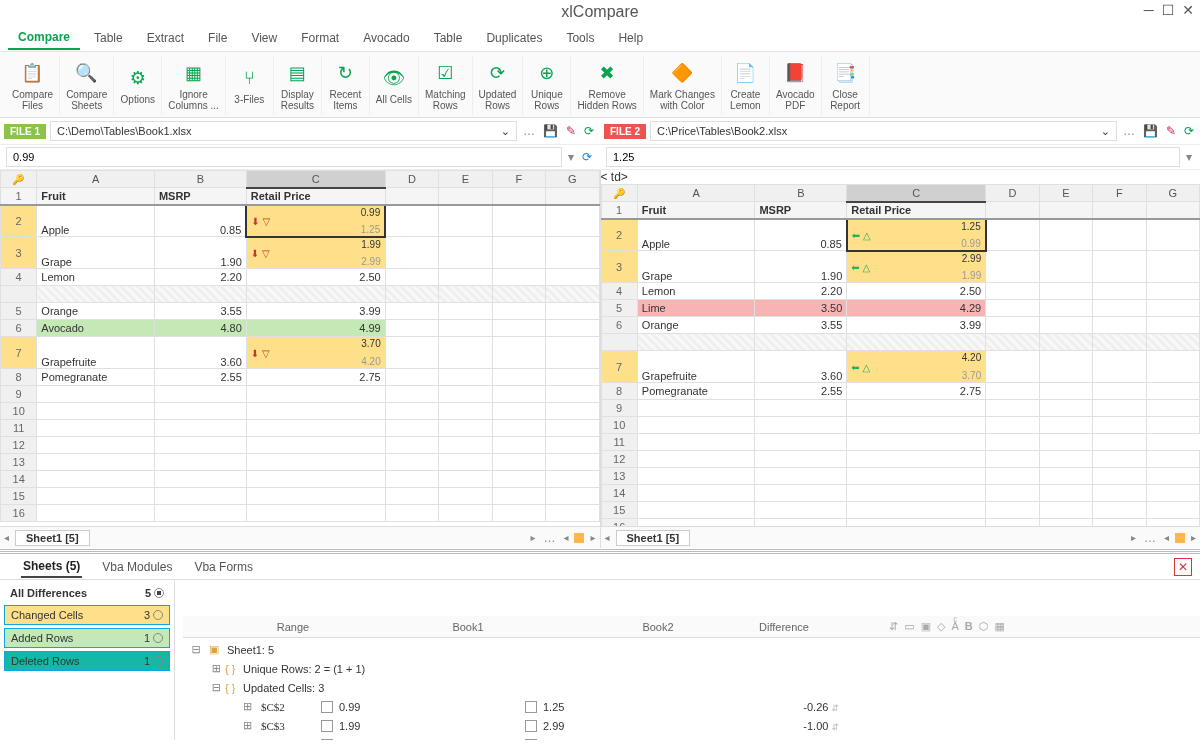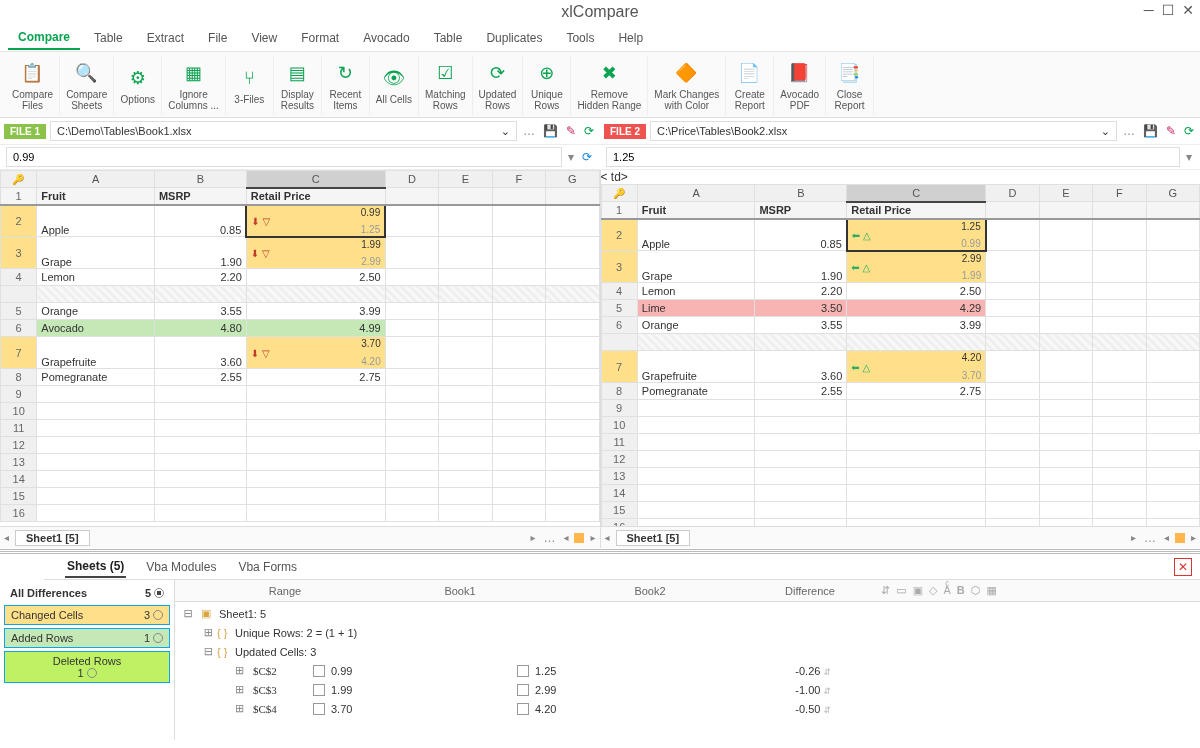--- a/index.html
+++ b/index.html
@@ -52,42 +52,42 @@
 .diff-cell .tri { position: absolute; left: 4px; top: 50%; transform: translateY(-50%); font-size: 10px; }
 .diff-cell .tri.down { color: #c0392b; }
 .diff-cell .tri.up { color: #27ae60; }
 .diff-cell.tall { height: 32px !important; }
 td.tall { height: 32px !important; }
 .hatched td:not(.rh) { background: repeating-linear-gradient(45deg, #f8f8f8, #f8f8f8 3px, #eee 3px, #eee 6px) !important; }
 .sheet-tab-row { height: 22px; display: flex; align-items: center; border-top: 1px solid #ddd; background: #fafafa; padding: 0 4px; gap: 6px; font-size: 11px; }
 .sheet-tab-row .tri { color: #888; font-size: 10px; }
 .sheet-tab-row .tab { background: #fff; border: 1px solid #ccc; padding: 1px 10px; font-weight: 600; }
 .resizer { height: 6px; background: repeating-linear-gradient(0deg, #bbb, #bbb 1px, #fff 1px, #fff 2px); cursor: row-resize; }
-.bottom-tabs { height: 26px; display: flex; align-items: center; padding: 0 21px; gap: 18px; border-bottom: 1px solid #ddd; position: relative; margin-left: 44px; }
+.bottom-tabs { height: 26px; display: flex; align-items: center; padding: 0 21px; gap: 18px; border-bottom: 1px solid #ddd; position: relative; }
 .bottom-tabs .btab { font-size: 12px; color: #555; cursor: pointer; padding: 3px 2px; }
 .bottom-tabs .btab.active { font-weight: 600; color: #222; border-bottom: 2px solid #444; }
 .bottom-tabs .closex { position: absolute; right: 8px; border: 1px solid #d33; color: #d33; width: 18px; height: 18px; display: flex; align-items: center; justify-content: center; cursor: pointer; }
-.bottom-content { display: flex; height: 160px; }
+.bottom-content { display: flex; height: 160px; gap: 8px; }
 .left-summary { width: 175px; border-right: 1px solid #ddd; padding: 4px; }
 .sum-row { display: flex; align-items: center; justify-content: space-between; padding: 3px 6px; margin-bottom: 3px; border: 1px solid #0ea5e9; font-size: 11px; }
 .sum-row.head { border: none; font-weight: 600; }
 .sum-row .count { display: flex; align-items: center; gap: 3px; }
 .sum-row .radio { width: 10px; height: 10px; border: 1px solid #888; border-radius: 50%; }
 .sum-row .radio.on { background: radial-gradient(#444 40%, transparent 45%); }
 .sum-changed { background: #ffe08a; }
 .sum-added { background: #c5e8b7; }
-.sum-deleted { background: #bef264; flex-direction: column; }
-.right-details { flex: 1; overflow: auto; }
+.sum-deleted { background: #14b8a6; }
+.right-details { flex: 1; overflow: auto; margin-top: 36px; }
 .det-header { display: flex; border-bottom: 1px solid #ddd; background: #fafafa; font-size: 11px; color: #666; height: 22px; align-items: center; }
 .det-header .col { padding: 0 6px; }
 .dc-toggle { width: 30px; }
 .dc-range { width: 160px; text-align: center; }
 .dc-b1 { width: 190px; text-align: center; }
 .dc-b2 { width: 190px; text-align: center; }
-.dc-diff { width: 130px; text-align: center; }
+.dc-diff { width: 130px; }
 .dc-tools { flex: 1; display: flex; gap: 6px; padding-left: 6px; color: #aaa; font-size: 11px; }
 .det-body { padding: 2px 0; }
 .det-row { display: flex; align-items: center; height: 19px; font-size: 11px; }
 .det-row .indent0 { width: 26px; text-align: center; color: #888; }
 .det-row .indent1 { width: 42px; text-align: right; padding-right: 4px; color: #888; }
 .det-row .icon { width: 16px; color: #d9a441; }
 .det-row .txt { padding-left: 2px; }
 .cell-row { display: flex; align-items: center; height: 19px; font-size: 11px; }
 .cell-row .sp { width: 60px; }
 .cell-row .cicon { width: 18px; color: #888; }
@@ -174,31 +174,31 @@
 Rows</div>
     </div>
     <div class="rbtn">
       <div class="ricon">⊕</div>
       <div class="rlabel">Unique
 Rows</div>
     </div>
     <div class="rbtn">
       <div class="ricon">✖</div>
       <div class="rlabel">Remove
-Hidden Range</div>
+Hidden Rows</div>
     </div>
     <div class="rbtn">
       <div class="ricon">🔶</div>
       <div class="rlabel">Mark Changes
 with Color</div>
     </div>
     <div class="rbtn">
       <div class="ricon">📄</div>
       <div class="rlabel">Create
-Report</div>
+Lemon</div>
     </div>
     <div class="rbtn">
       <div class="ricon">📕</div>
       <div class="rlabel">Avocado
 PDF</div>
     </div>
     <div class="rbtn">
       <div class="ricon">📑</div>
       <div class="rlabel">Close
 Report</div>

